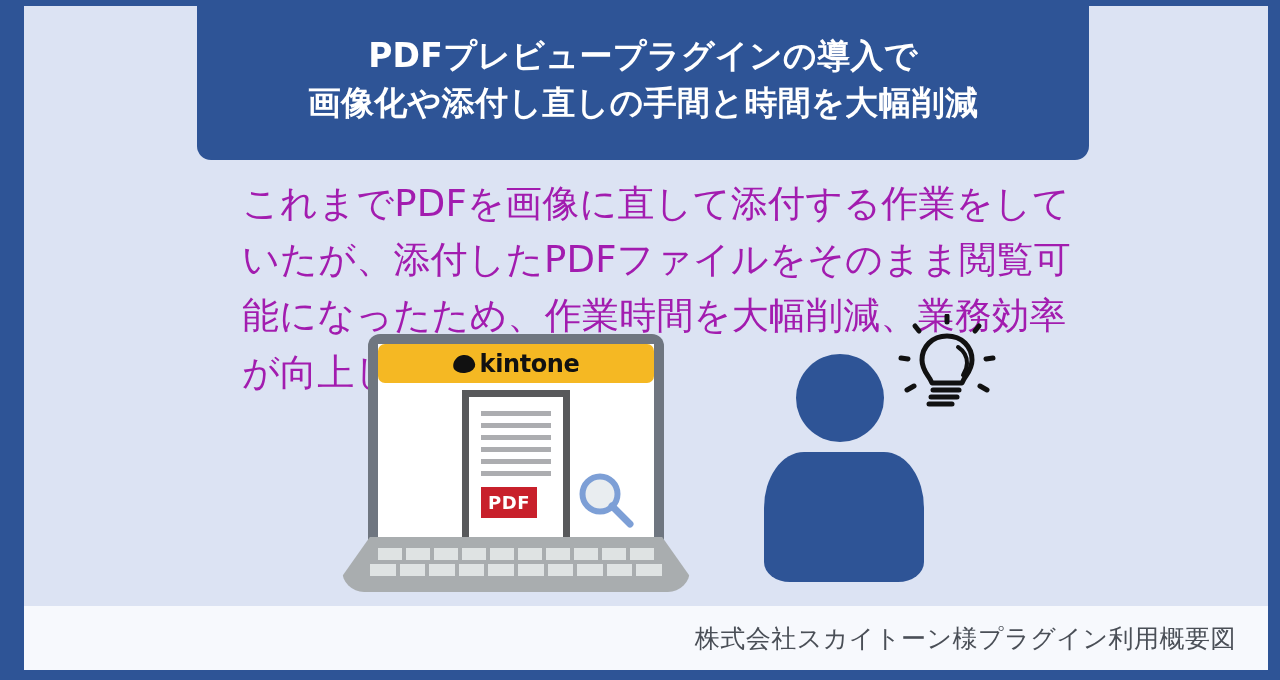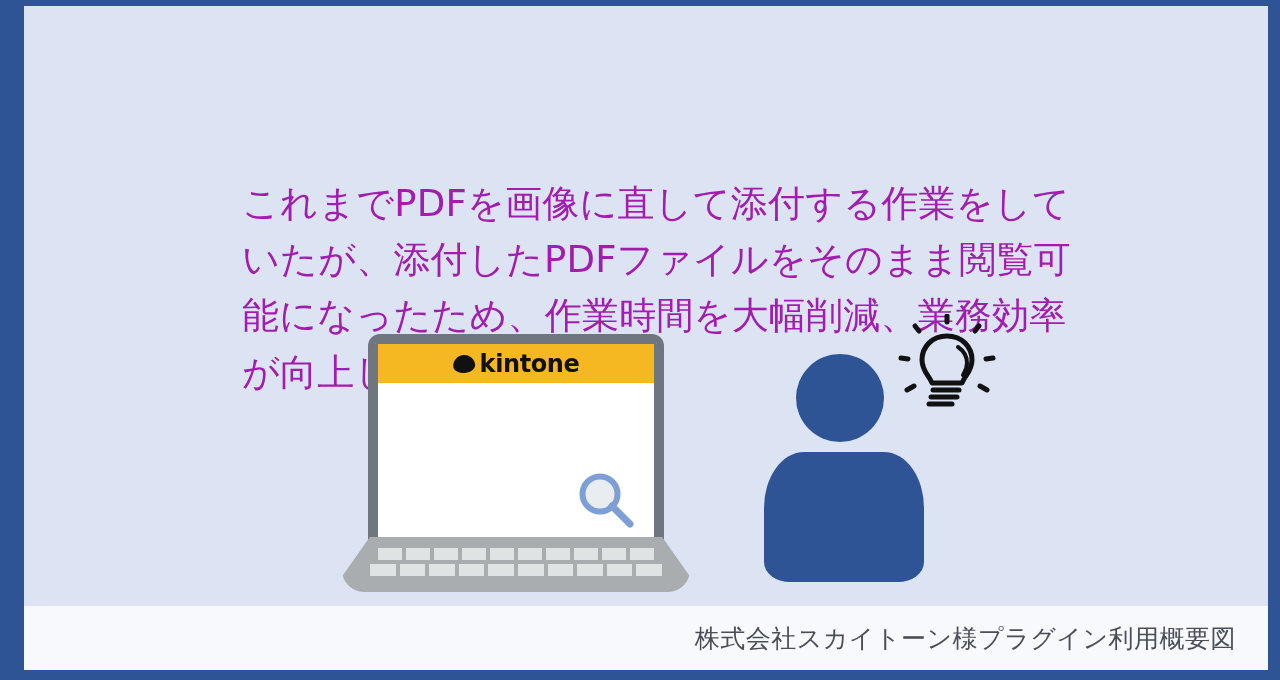--- a/index.html
+++ b/index.html
@@ -117,20 +117,21 @@
     position: relative;
     overflow: hidden;
   }
   .kintone-bar {
     height: 39px;
     background: #f5b823;
     display: flex;
     align-items: center;
     justify-content: center;
     gap: 5px;
+    border-radius: 7px;
   }
   .kintone-blob {
     width: 22px;
     height: 18px;
     background: #111111;
     border-radius: 52% 48% 46% 54% / 58% 62% 38% 42%;
     transform: rotate(-8deg);
     flex: 0 0 auto;
   }
   .kintone-word {
@@ -246,35 +247,50 @@
     width: 110px;
     height: 110px;
   }
 </style>
 </head>
 <body>
 
 <div id="slide">
   <div id="canvas">
 
+    <div class="header-panel">
+      <div class="header-title">PDFプレビュープラグインの導入で
+画像化や添付し直しの手間と時間を大幅削減</div>
+    </div>
 
     <div class="body-copy">これまでPDFを画像に直して添付する作業をしていたが、添付したPDFファイルをそのまま閲覧可能になったため、作業時間を大幅削減、業務効率が向上しました！</div>
 
     <div class="illustration">
 
       <div class="laptop">
 
         <div class="laptop-lid">
           <div class="laptop-screen">
 
             <div class="kintone-bar">
               <span class="kintone-blob"></span>
               <span class="kintone-word">kintone</span>
             </div>
 
+            <div class="doc-frame">
+              <div class="doc-page">
+                <div class="doc-line"></div>
+                <div class="doc-line"></div>
+                <div class="doc-line"></div>
+                <div class="doc-line"></div>
+                <div class="doc-line"></div>
+                <div class="doc-line"></div>
+                <div class="pdf-badge">PDF</div>
+              </div>
+            </div>
 
             <svg class="magnifier" viewBox="0 0 62 62">
               <circle cx="25" cy="25" r="17.5" fill="#e9edf0" stroke="#7d9fd6" stroke-width="6"></circle>
               <line x1="37" y1="37" x2="55" y2="55" stroke="#7d9fd6" stroke-width="7" stroke-linecap="round"></line>
             </svg>
 
           </div>
         </div>
 
         <div class="laptop-base">

